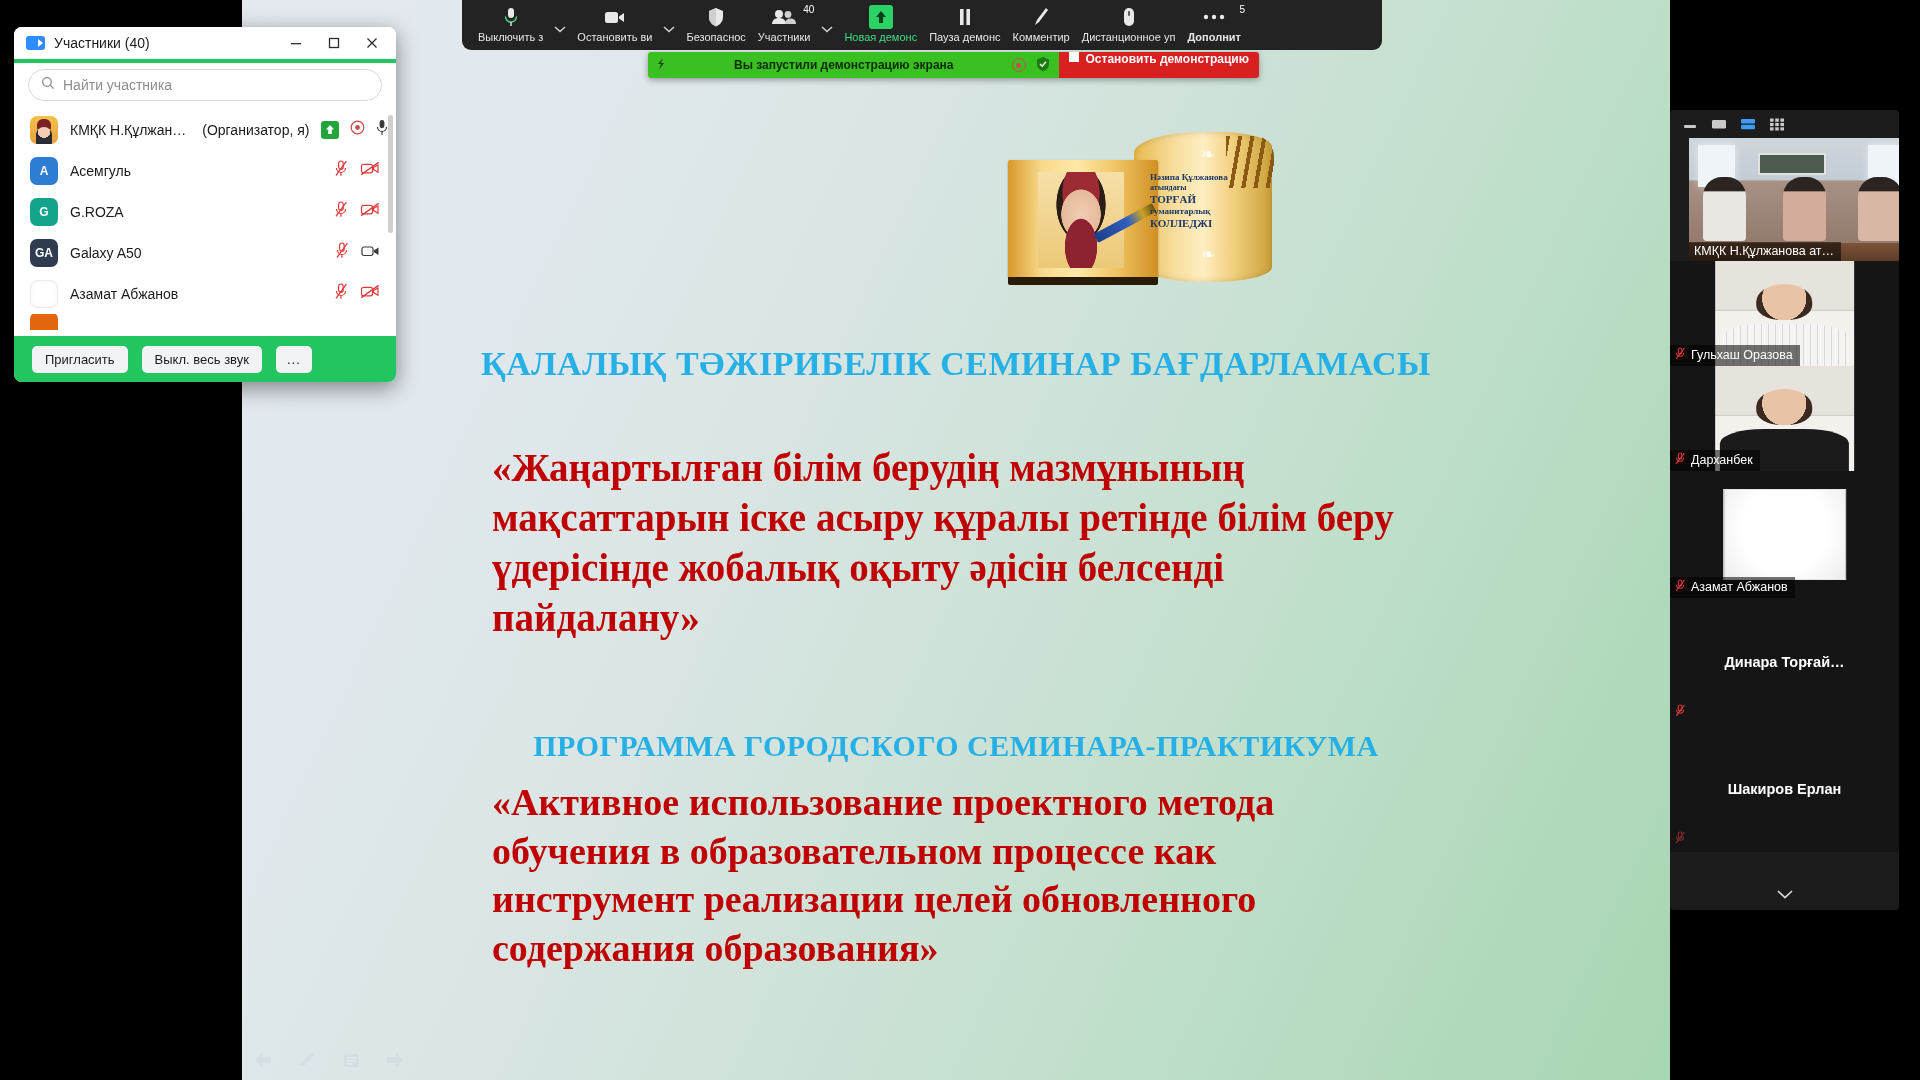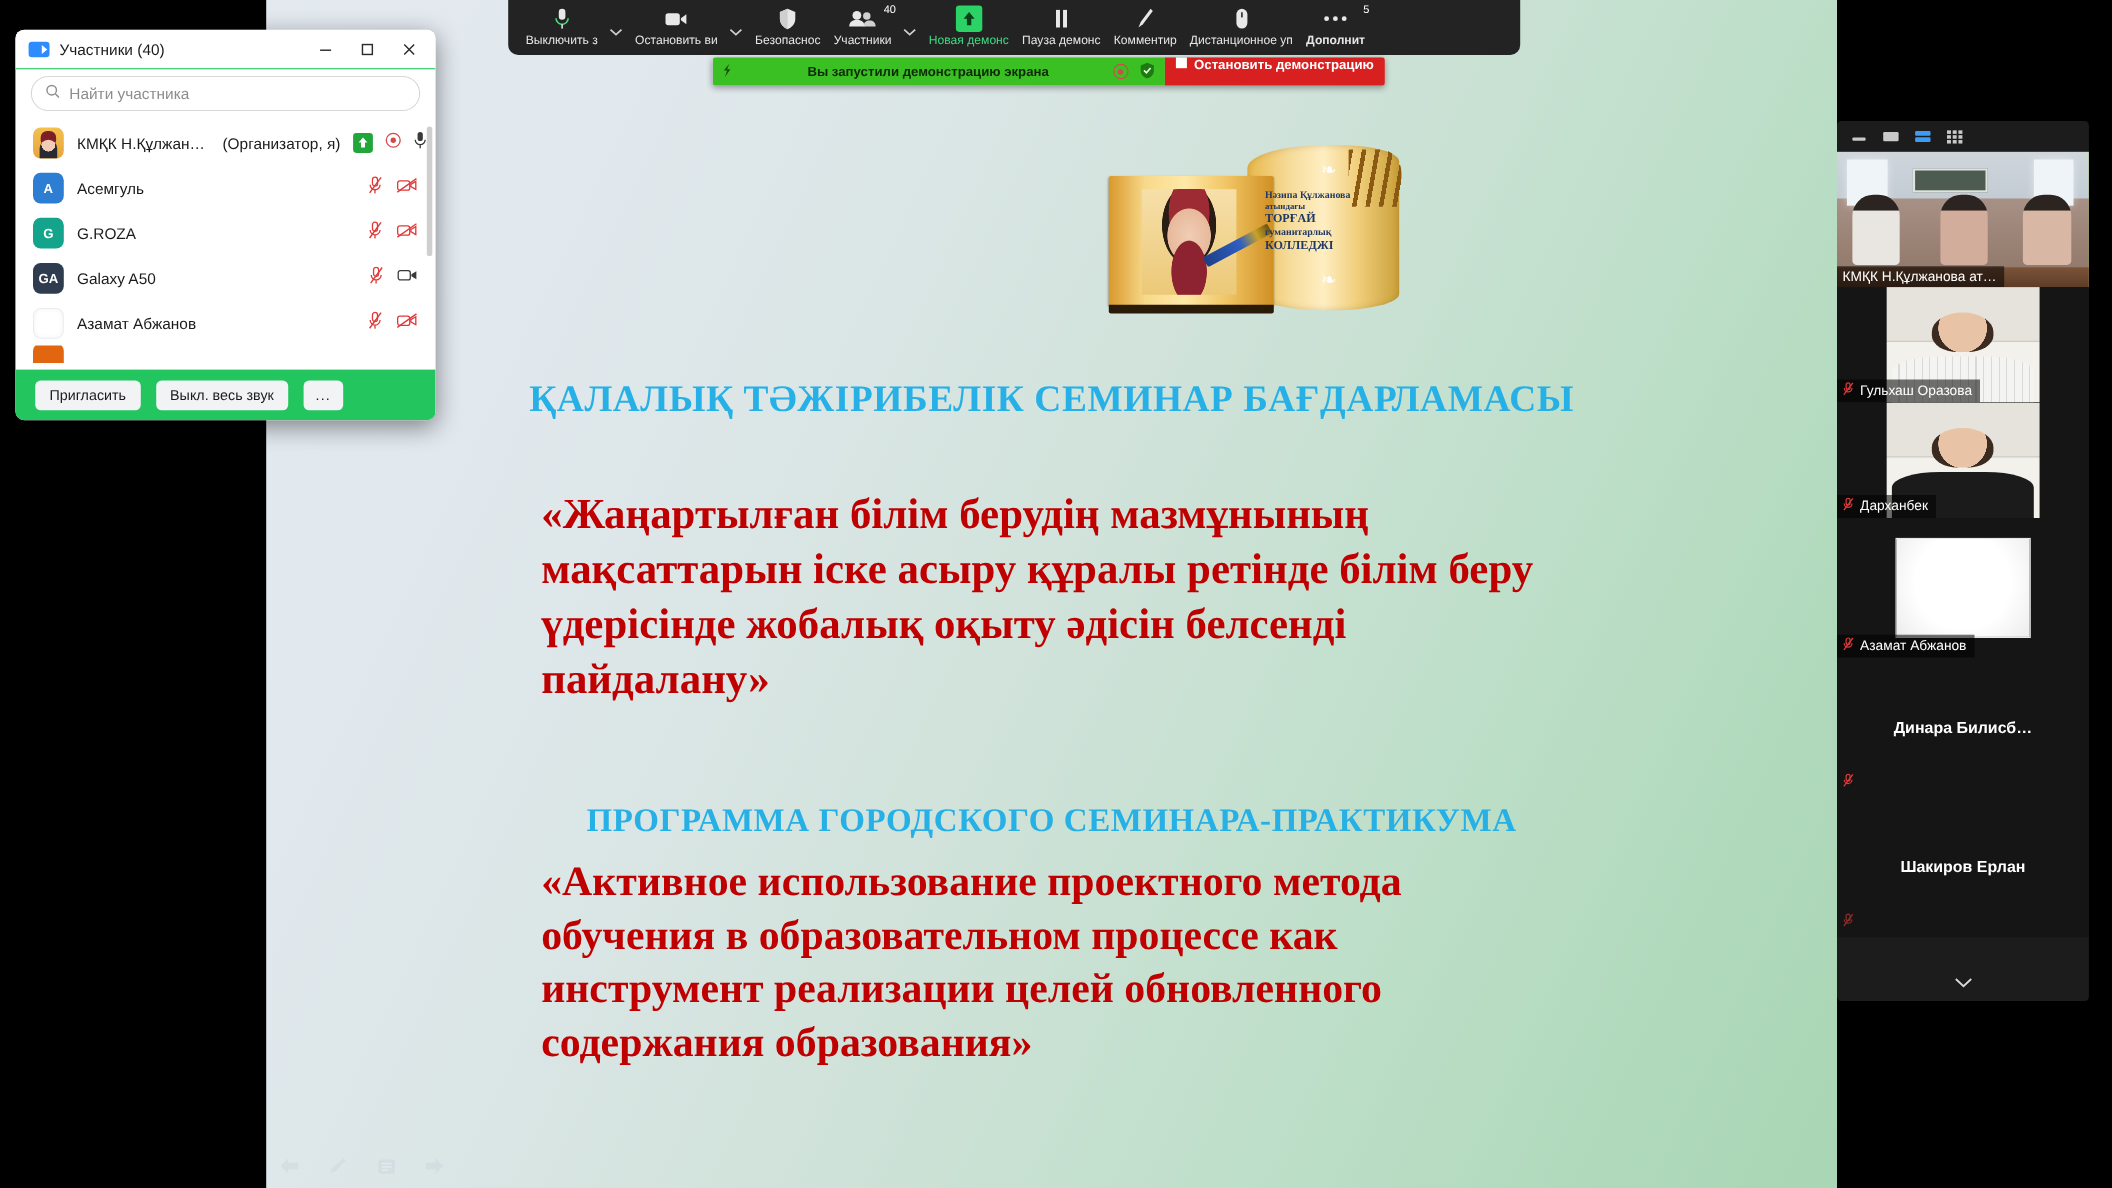--- a/index.html
+++ b/index.html
@@ -112,21 +112,21 @@
 
   
   #participants {
     position: absolute; left: 14px; top: 27px; width: 382px; height: 355px;
     background: #fff; border-radius: 8px; overflow: hidden;
     box-shadow: 0 6px 22px rgba(0,0,0,.45);
     display: flex; flex-direction: column;
   }
   .pw-titlebar {
     height: 36px; display: flex; align-items: center; padding: 0 6px 0 12px;
-    background: #fff; border-bottom: 1px solid #22c55e; flex: 0 0 auto;
+    background: #fff; border-bottom: 4px solid #22c55e; flex: 0 0 auto;
   }
   .pw-logo {
     width: 19px; height: 14px; background: #2D8CFF; border-radius: 3px;
     position: relative; margin-right: 9px; flex: 0 0 auto;
   }
   .pw-logo::after{
     content:""; position:absolute; right:2px; top:3px;
     border-top:4px solid transparent; border-bottom:4px solid transparent;
     border-left:5px solid #fff;
   }
@@ -248,21 +248,21 @@
     background: #1c1c1c; border-radius: 4px; overflow: hidden;
     display: flex; flex-direction: column;
   }
   .vs-controls {
     height: 28px; display: flex; align-items: center; gap: 13px; padding: 0 12px;
     flex: 0 0 auto;
   }
   .vsc { display:flex; align-items:center; justify-content:center; cursor:default; }
   .vs-tiles { flex: 1 1 auto; position: relative; }
   .tile { position: relative; width: 100%; background: #151515; overflow:hidden; }
-  .tile.active { outline: 2px solid #8FCF3F; outline-offset: -2px; }
+  .tile.active { outline: 2px solid #8FCF3F; outline-offset: -2px; margin-left: 19px; }
   .tile-name {
     position: absolute; left: 0; bottom: 0; max-width: 100%;
     background: rgba(0,0,0,.55); color: #fff; font-size: 12.5px;
     padding: 2px 7px 3px 5px; display: flex; align-items: center; gap: 5px;
     white-space: nowrap; overflow: hidden; text-overflow: ellipsis;
   }
   .tile-center-name {
     position: absolute; left: 0; top: 50%; transform: translateY(-50%);
     width: 100%; text-align: center; color: #fff; font-size: 14.5px; font-weight: 700;
   }
@@ -771,21 +771,21 @@
                 <rect x="3.3" y="1" width="3.6" height="6" rx="1.8" stroke="#e03a3a" stroke-width="1.1" fill="none"></rect>
                 <path d="M1.6 5.8a3.5 3.5 0 0 0 7 0" stroke="#e03a3a" stroke-width="1.1" fill="none"></path>
                 <path d="M1.2 11.8 L9.4 1" stroke="#e03a3a" stroke-width="1.2"></path>
               </svg>
           </span>
           <span>Азамат Абжанов</span>
         </div>
       </div>
 
       <div class="tile" style="height:127px">
-        <div class="tile-center-name">Динара  Билисб…</div>
+        <div class="tile-center-name">Динара  Торғай…</div>
         <div style="position:absolute;left:5px;bottom:4px">
           <svg width="11" height="13" viewBox="0 0 11 13">
               <rect x="3.3" y="1" width="3.6" height="6" rx="1.8" stroke="#e03a3a" stroke-width="1.1" fill="none"></rect>
               <path d="M1.6 5.8a3.5 3.5 0 0 0 7 0" stroke="#e03a3a" stroke-width="1.1" fill="none"></path>
               <path d="M1.2 11.8 L9.4 1" stroke="#e03a3a" stroke-width="1.2"></path>
             </svg>
         </div>
       </div>
 
       <div class="tile" style="height:127px">

